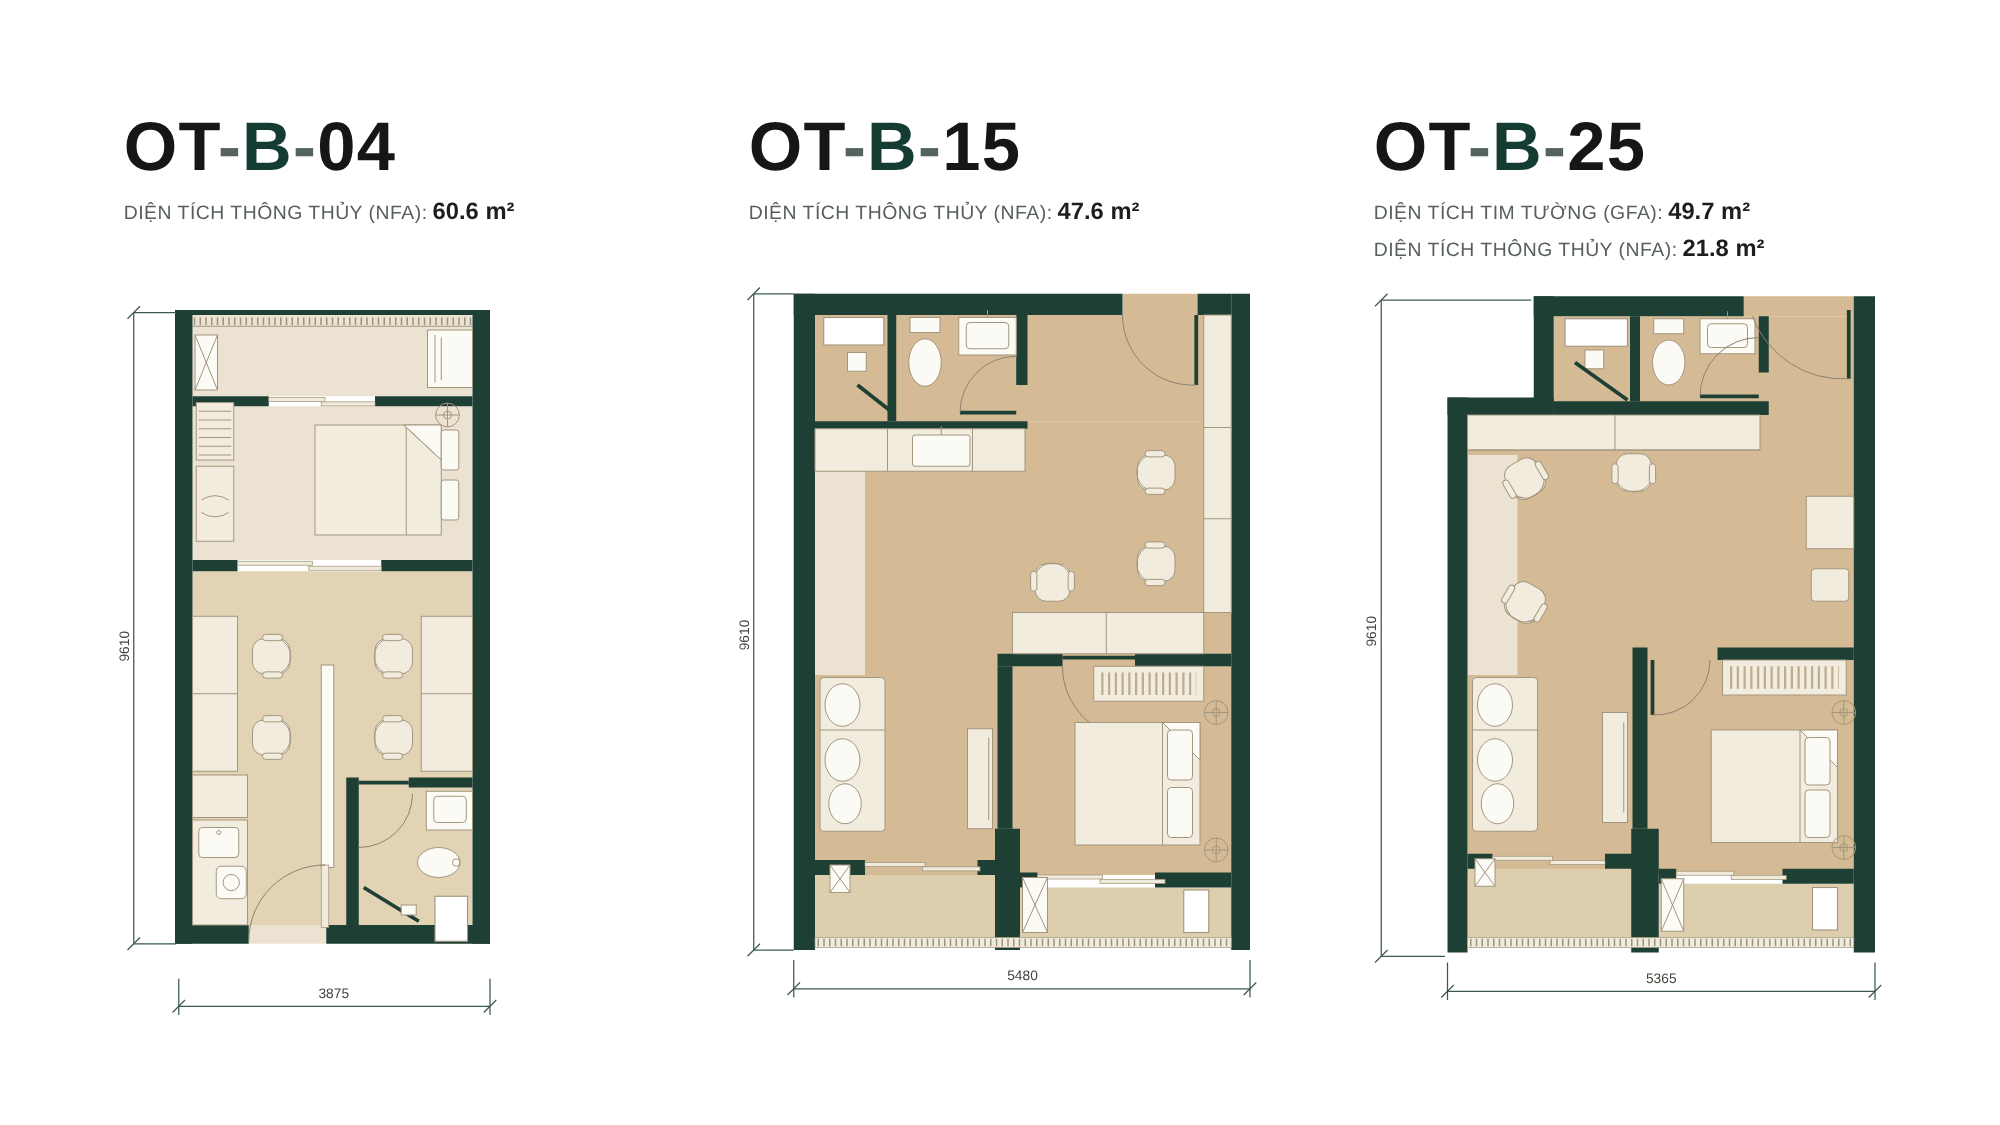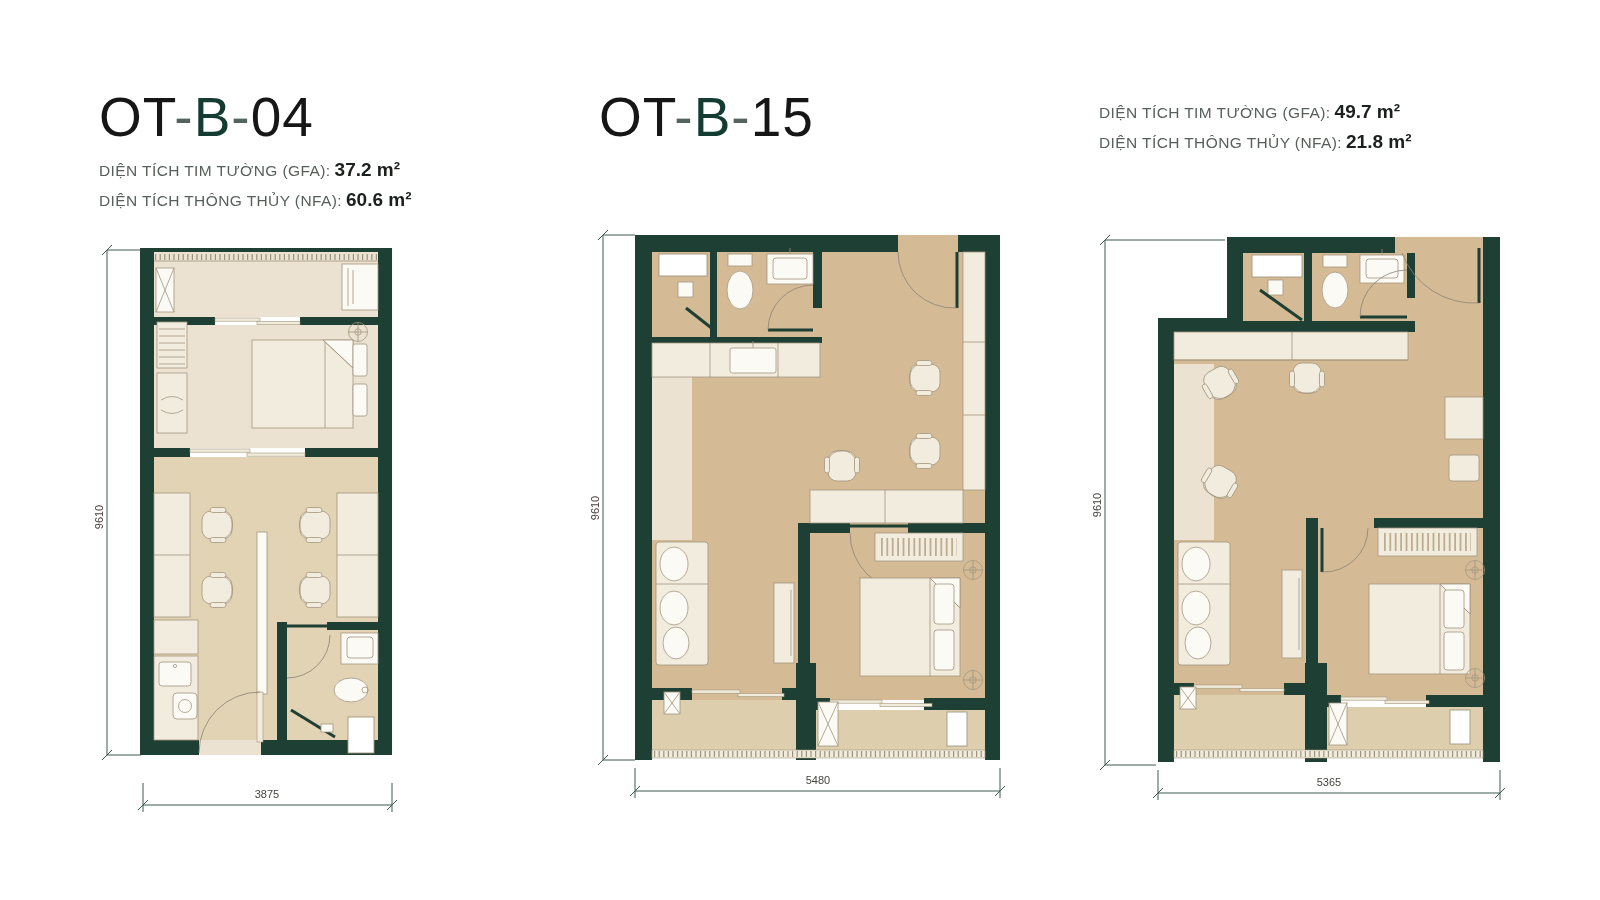--- a/index.html
+++ b/index.html
@@ -2,21 +2,21 @@
 <html style="--wall: #1e3f34; --accent: #153c32; --floor_tan: #d5bb95; --floor_tan_light: #e2d3b4; --floor_light: #ebe2d1; --floor_balcony: #ddcfae; --furniture: #f2ecdf; --furniture_white: #fbfaf5; --outline: #a3967e; --dim: #3c5a4e; --title_text: #161616; --dash_text: #55635d; --label_text: #575f5a; --value_text: #1b201d;"><head>
 <meta charset="utf-8">
 <style>
   html,body{margin:0;padding:0;}
   body{
     width:1600px;height:900px;background:#ffffff;overflow:hidden;position:relative;
     font-family:"Liberation Sans",sans-serif;
   }
   .unit{position:absolute;top:88px;}
   .unit h1{
-    margin:0;font-size:55px;line-height:58px;font-weight:400;letter-spacing:1px;
+    margin:0;font-size:55px;line-height:58px;font-weight:700;letter-spacing:1px;
     color:var(--title_text);
   }
   .unit h1 .dash{color:var(--dash_text);}
   .unit h1 .accent{color:var(--accent);}
   .arearow{margin-top:13px;white-space:nowrap;}
   .arearow + .arearow{margin-top:8px;}
   .albl{font-size:15.5px;letter-spacing:.4px;color:var(--label_text);}
   .aval{font-size:19px;font-weight:800;color:var(--value_text);margin-left:4px;}
   svg{position:absolute;}
   .wall{fill:var(--wall);}
@@ -34,29 +34,30 @@
   .dimln{stroke:var(--dim);stroke-width:1;fill:none;}
   .dimtx{fill:#45453f;font-size:11px;font-family:"Liberation Sans",sans-serif;}
   .hatch{stroke:#9b9282;stroke-width:6;stroke-dasharray:1.2 3.4;fill:none;}
   .clothes{stroke:#bdad8f;stroke-width:18;stroke-dasharray:1.8 3.6;fill:none;}
 </style>
 </head>
 <body>
 
 <section class="unit" style="left:99px">
   <h1><span>OT</span><span class="dash">-</span><span class="accent">B</span><span class="dash">-</span><span>04</span></h1>
-  <div class="arearow"><span class="albl">DIỆN TÍCH TIM TƯỜNG (GFA):</span><span class="aval">37.2 m²</span></div>
   <div class="arearow"><span class="albl">DIỆN TÍCH THÔNG THỦY (NFA):</span><span class="aval">60.6 m²</span></div>
 </section>
 
 <section class="unit" style="left:599px">
   <h1><span>OT</span><span class="dash">-</span><span class="accent">B</span><span class="dash">-</span><span>15</span></h1>
+  <div class="arearow"><span class="albl">DIỆN TÍCH THÔNG THỦY (NFA):</span><span class="aval">47.6 m²</span></div>
 </section>
 
 <section class="unit" style="left:1099px">
+  <h1><span>OT</span><span class="dash">-</span><span class="accent">B</span><span class="dash">-</span><span>25</span></h1>
   <div class="arearow"><span class="albl">DIỆN TÍCH TIM TƯỜNG (GFA):</span><span class="aval">49.7 m²</span></div>
   <div class="arearow"><span class="albl">DIỆN TÍCH THÔNG THỦY (NFA):</span><span class="aval">21.8 m²</span></div>
 </section>
 
 <svg style="left:95px;top:240px" width="320" height="585" viewBox="0 0 320 585">
   <defs>
     <g id="chair">
       <rect x="-14" y="-15" width="28" height="30" rx="9" class="fur"></rect>
       <path d="M -14 -6 A 15 15 0 0 1 14 -6" class="ln"></path>
       <rect x="-17.5" y="-9" width="5" height="16" rx="2.5" class="fur"></rect>

